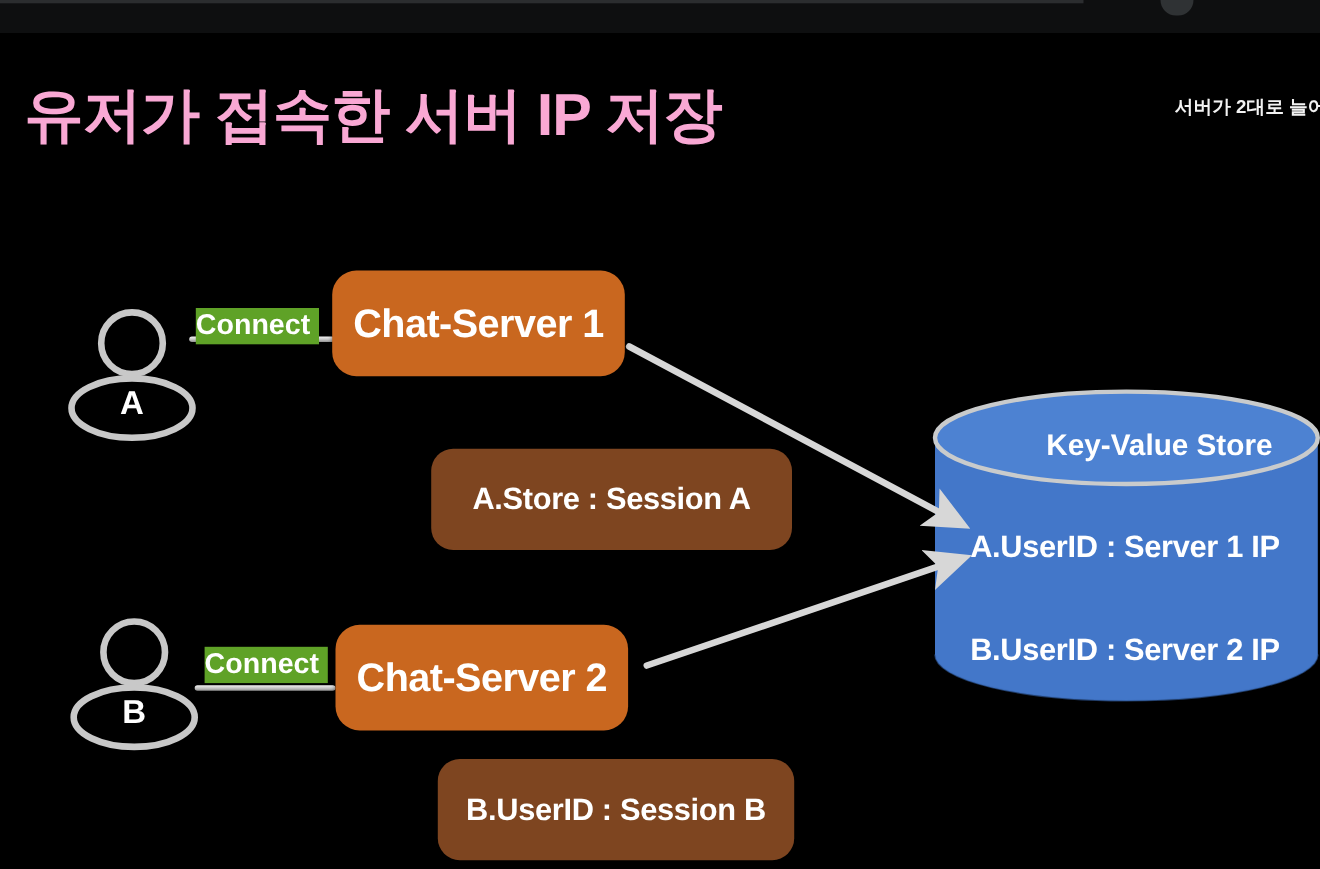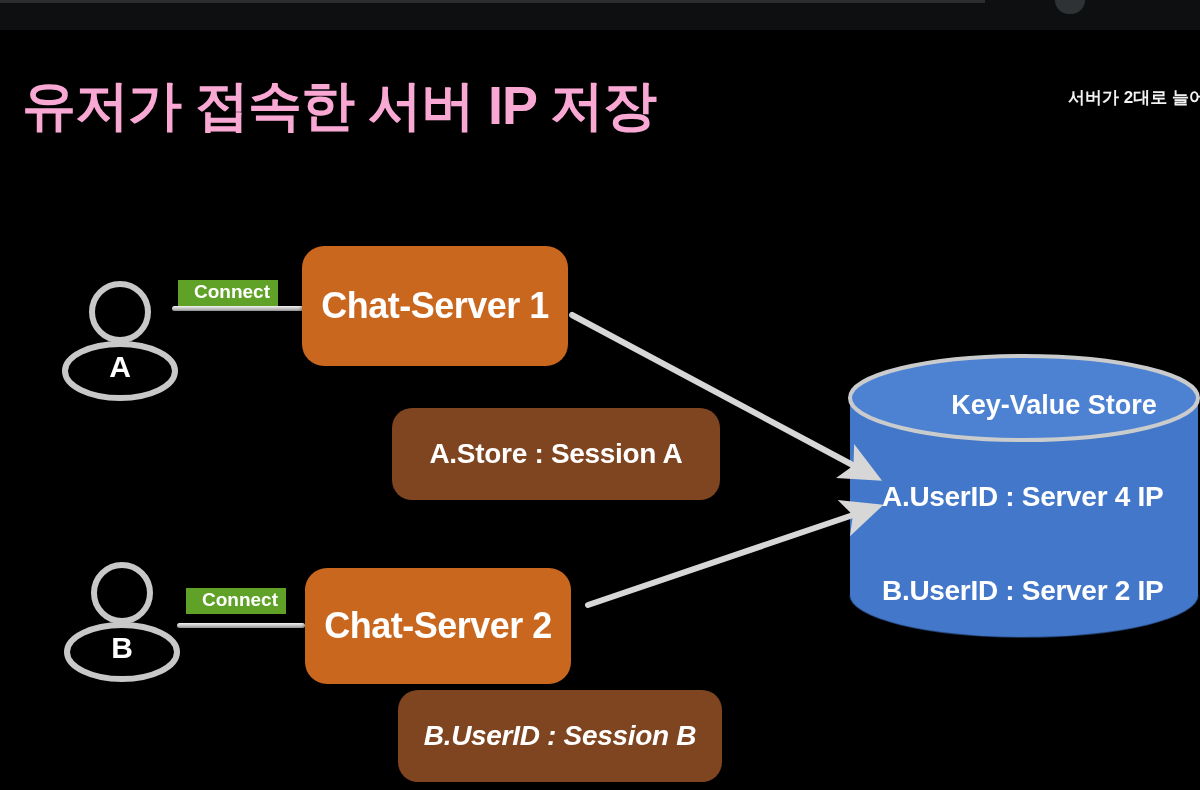--- a/index.html
+++ b/index.html
@@ -97,23 +97,23 @@
     font-size: 30px;
     font-weight: 700;
     color: #ffffff;
   }
 
   
   .connect-badge {
     position: absolute;
     background: #5FA227;
     color: #ffffff;
-    font-size: 19px;
-    font-weight: 700;
-    padding: 2px 8px 4px 16px;
+    font-size: 26px;
+    font-weight: 700;
+    padding: 2px 8px 4px 0;
     white-space: nowrap;
     line-height: 1.05;
   }
   .connect-wire {
     position: absolute;
     height: 5px;
     background: linear-gradient(180deg,#f2f2f2 0%, #bdbdbd 60%, #8f8f8f 100%);
     border-radius: 3px;
   }
 
@@ -234,24 +234,24 @@
     <div class="actor-label" style="top:601px;">B</div>
   </div>
 
   <div class="connect-wire" style="left:172px; top:276px; width:132px;"></div>
   <div class="connect-badge" style="left:178px; top:250px;">Connect</div>
 
   <div class="connect-wire" style="left:177px; top:593px; width:128px;"></div>
   <div class="connect-badge" style="left:186px; top:558px;">Connect</div>
 
   <div class="session-box" style="left:392px; top:378px; width:328px; height:92px;">A.Store : Session A</div>
-  <div class="server-box" style="left:302px; top:216px; width:266px; height:120px;">Chat-Server 1</div>
-
-  <div class="session-box" style="left:398px; top:660px; width:324px; height:92px;font-style:italic;">B.UserID : Session B</div>
-  <div class="server-box" style="left:305px; top:538px; width:266px; height:116px;">Chat-Server 2</div>
+  <div class="server-box" style="left:302px; top:216px; width:266px; height:96px;">Chat-Server 1</div>
+
+  <div class="session-box" style="left:398px; top:660px; width:324px; height:92px;">B.UserID : Session B</div>
+  <div class="server-box" style="left:305px; top:538px; width:266px; height:96px;">Chat-Server 2</div>
 
   <div id="kv-store">
     <div id="kv-title">Key-Value Store</div>
-    <div class="kv-row" id="kv-row-0">A.UserID : Server 4 IP</div>
+    <div class="kv-row" id="kv-row-0">A.UserID : Server 1 IP</div>
     <div class="kv-row" id="kv-row-1">B.UserID : Server 2 IP</div>
   </div>
 
 </div>
 
 </body></html>

